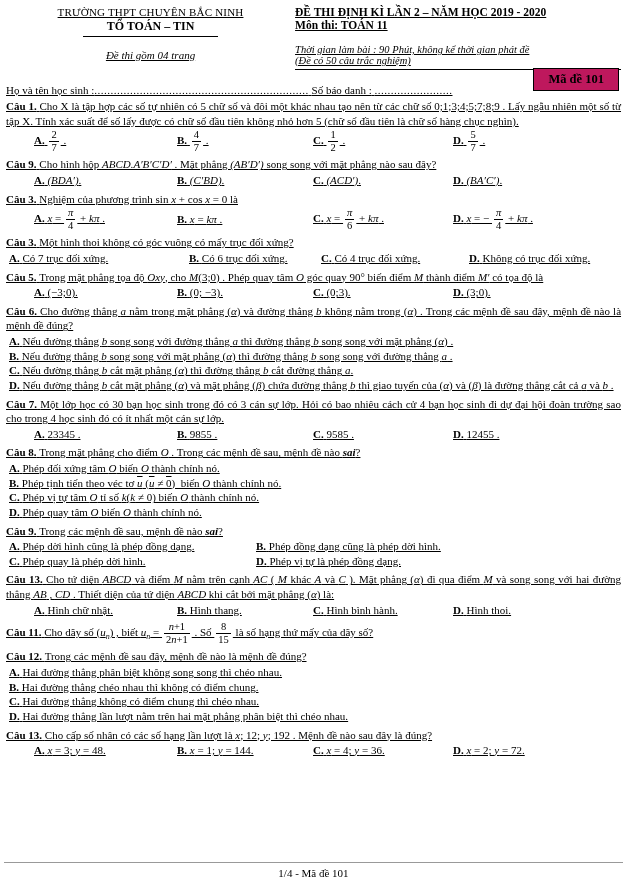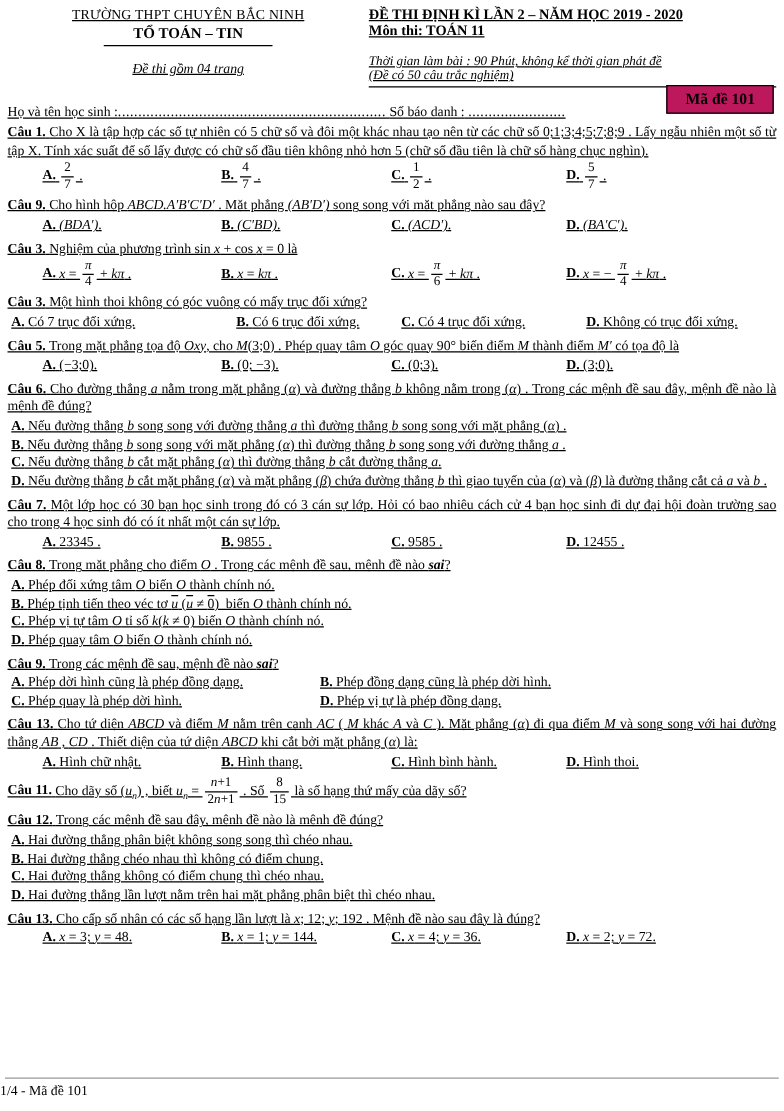--- a/index.html
+++ b/index.html
@@ -56,21 +56,21 @@
   .opts.l-list .opt{display:block;padding-left:3px;text-align:justify;}
   .opts.l-twocol{display:grid;grid-template-columns:247px 1fr;padding-left:3px;}
   
   .fr{display:inline-flex;flex-direction:column;vertical-align:middle;
       text-align:center;line-height:1.1;font-size:10.5px;margin:0 2px;}
   .fr>span{display:block;padding:0 2px;}
   .fr>span:first-child{border-bottom:1px solid #000;}
   .vec{text-decoration:overline;}
   sub{font-size:8px;}
   
-  .pfoot{position:absolute;left:0;right:0;bottom:10px;margin-top:44px;}
+  .pfoot{position:absolute;left:0;right:0;bottom:10px;text-align:center;margin-top:44px;}
   .pfoot-rule{border-top:1px solid #999;margin:0 4px 4px 4px;}
 </style>
 </head>
 <body>
 
 <div class="page">
 
   <div class="hdr">
     <div class="hdr-left">
       <div class="school">TRƯỜNG THPT CHUYÊN BẮC NINH</div>

